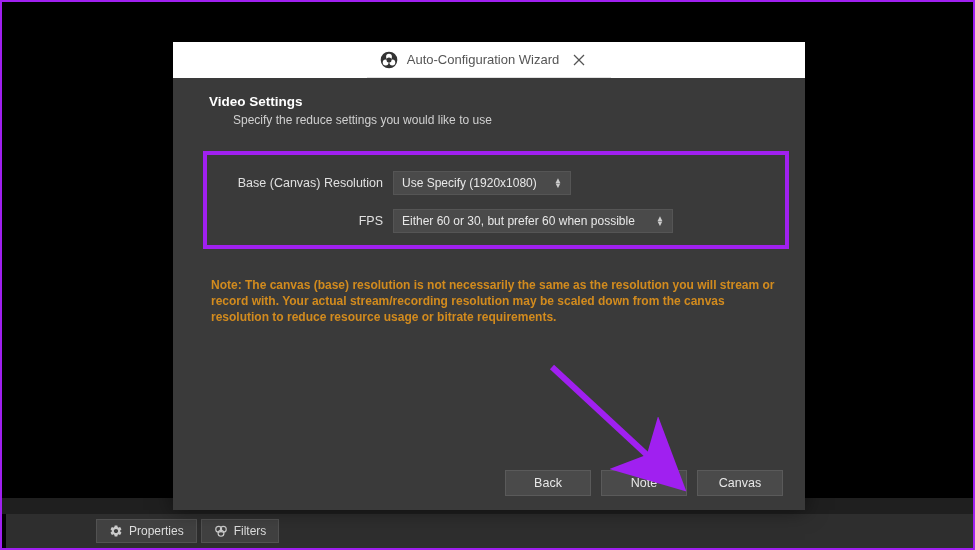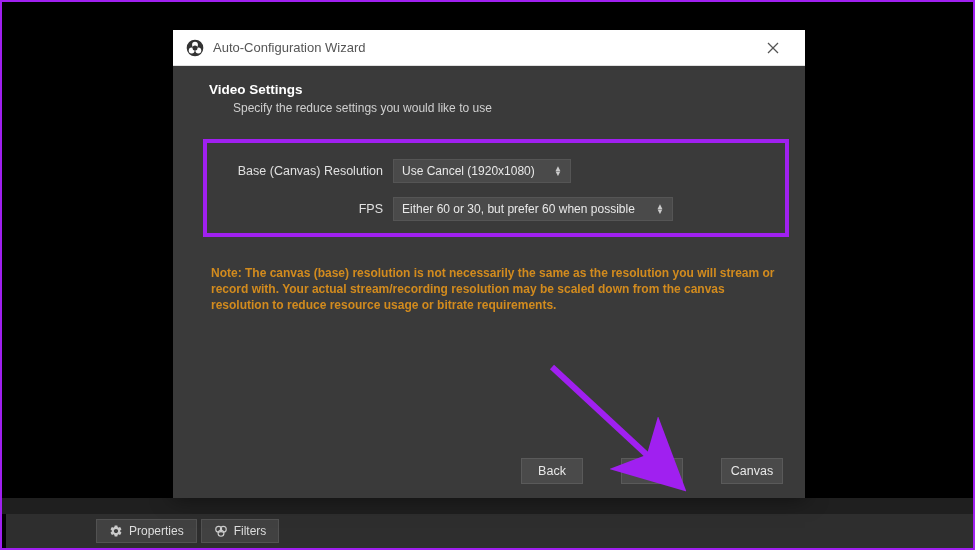--- a/index.html
+++ b/index.html
@@ -14,27 +14,28 @@
       height: 550px;
       background: #000;
       border: 2px solid #a020f0;
       position: relative;
       overflow: hidden;
     }
 
     .app-window {
       position: absolute;
       left: 171px;
-      top: 28px;
+      top: 40px;
       width: 632px;
       height: 468px;
       background: #fff;
       box-shadow: 0 0 20px rgba(0,0,0,0.5);
       display: flex;
       flex-direction: column;
+      align-items: center;
     }
 
     .titlebar {
       height: 36px;
       background: #fff;
       display: flex;
       align-items: center;
       padding: 0 12px;
       border-bottom: 1px solid #e0e0e0;
     }
@@ -145,27 +146,26 @@
       justify-content: flex-end;
       gap: 10px;
       padding-top: 12px;
     }
 
     .dialog-btn {
       background: #4a4a4a;
       border: 1px solid #5a5a5a;
       color: #e8e8e8;
       font-size: 12.5px;
-      width: 62px;
+      width: 86px;
       height: 26px;
       display: flex;
       align-items: center;
       justify-content: center;
       cursor: pointer;
-      margin-left: 28px;
     }
 
     .annotation-arrow {
       position: absolute;
       left: 540px;
       top: 355px;
       pointer-events: none;
       z-index: 10;
     }
 
@@ -250,21 +250,21 @@
   </div>
 
   <div class="dialog-content">
     <div class="section-heading">Video Settings</div>
     <div class="section-subheading">Specify the reduce settings you would like to use</div>
 
     <div class="highlight-frame">
       <div class="form-row">
         <div class="form-label">Base (Canvas) Resolution</div>
         <div class="select-box" style="min-width:178px">
-          <span>Use Cancel (1920x1080)</span>
+          <span>Use Specify (1920x1080)</span>
           <span class="select-stepper">
             <span>▲</span>
               <span>▼</span>
           </span>
         </div>
       </div>
       <div class="form-row">
         <div class="form-label">FPS</div>
         <div class="select-box" style="min-width:280px">
           <span>Either 60 or 30, but prefer 60 when possible</span>

